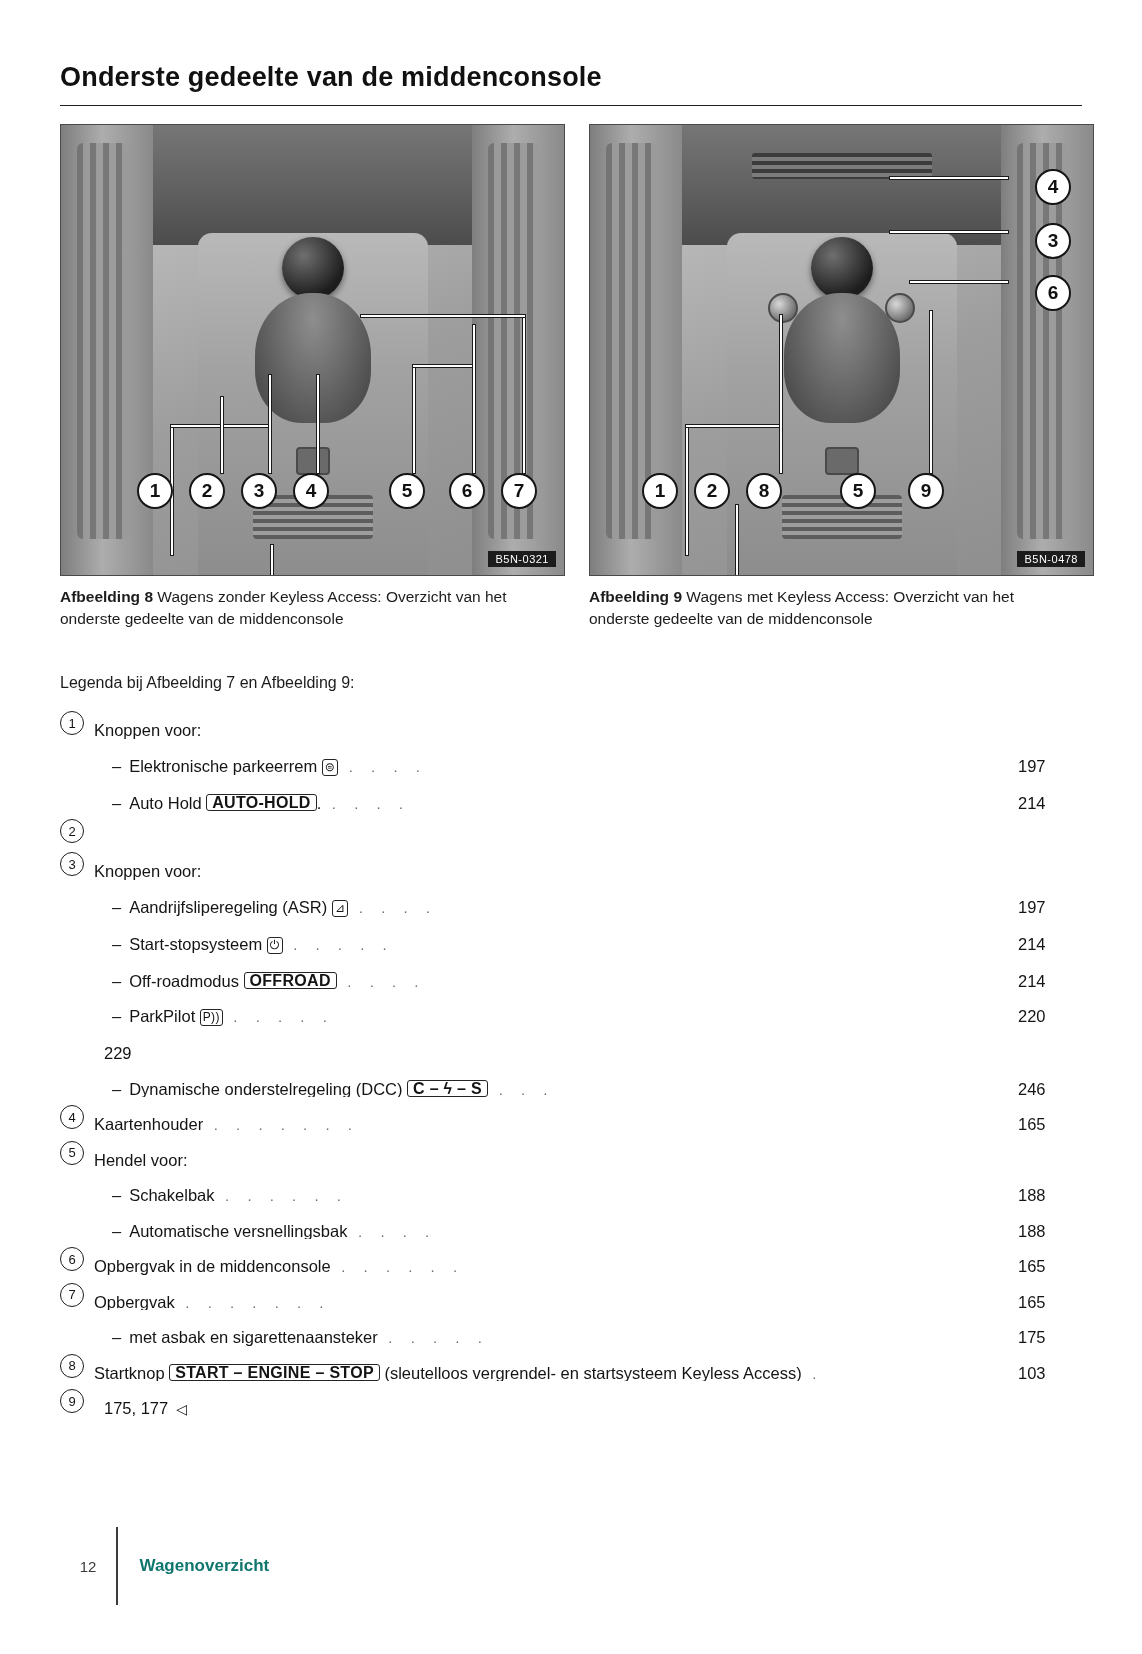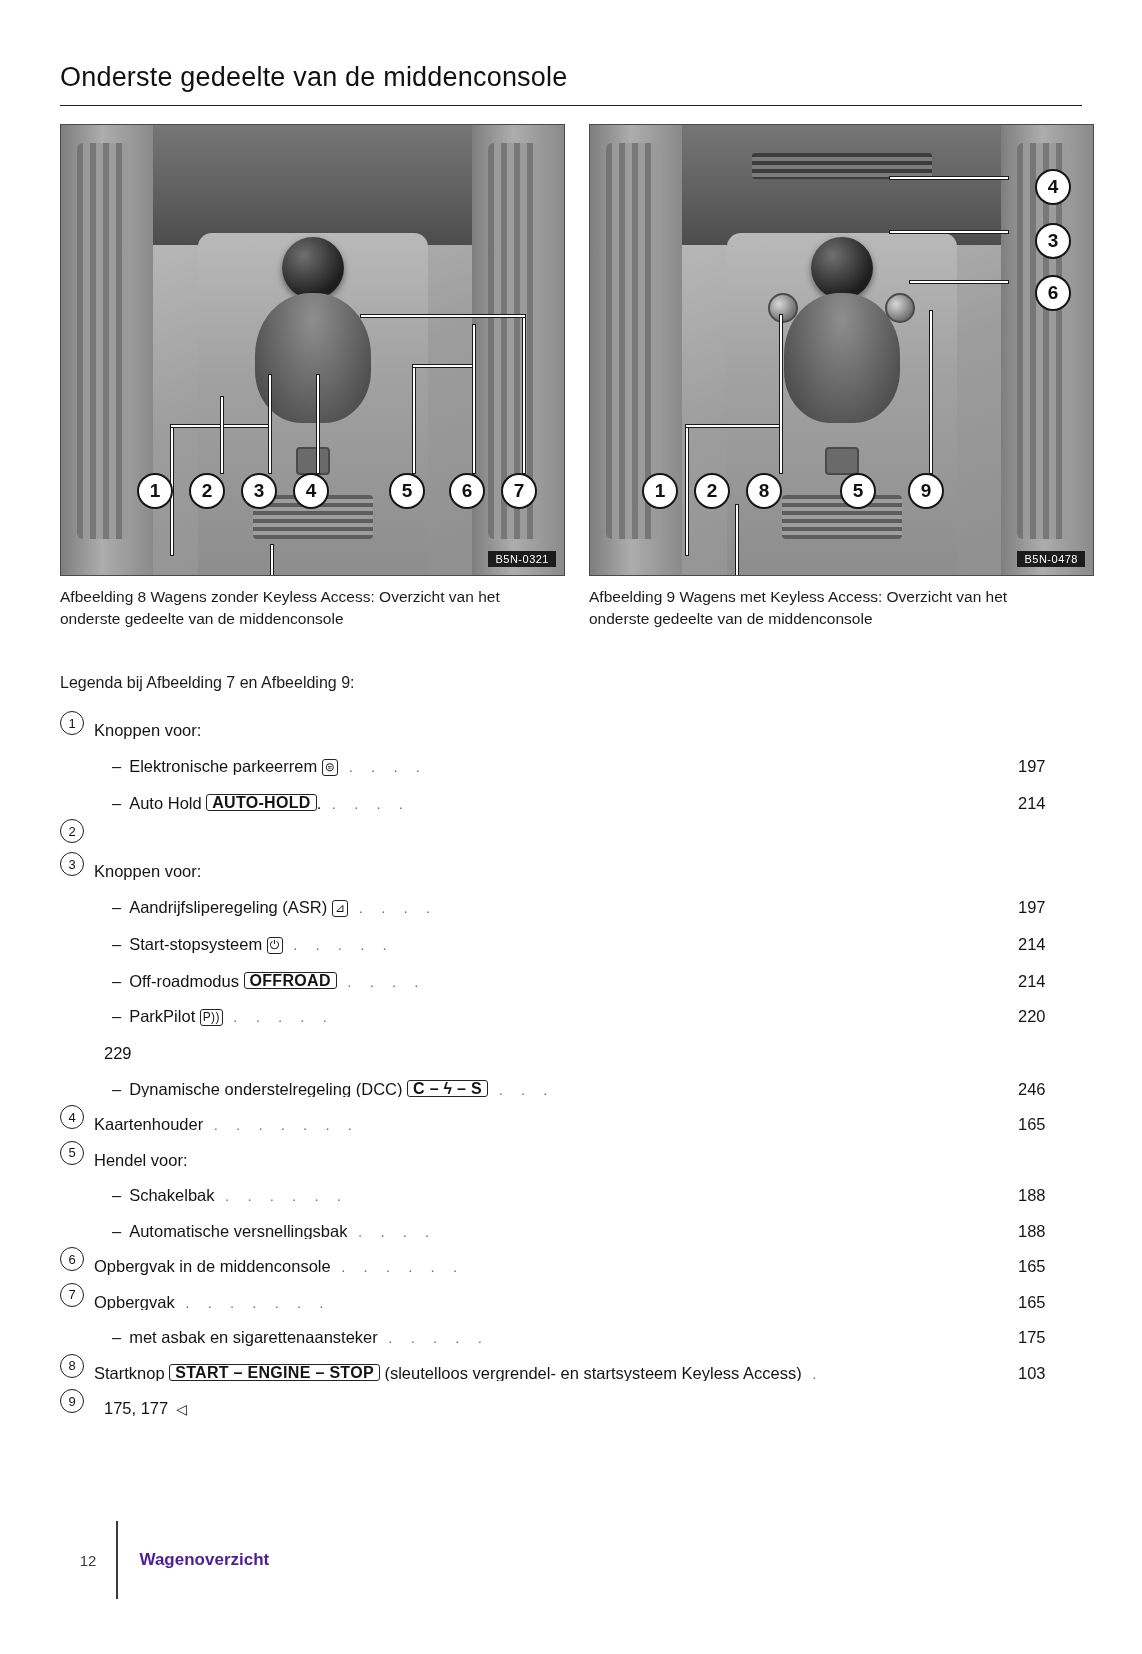--- a/index.html
+++ b/index.html
@@ -19,21 +19,21 @@
     position: relative;
     width: 1142px;
     height: 1654px;
     box-sizing: border-box;
     padding: 0 60px;
   }
 
   
   .page-title {
     font-size: 27px;
-    font-weight: normal;
+    font-weight: bold;
     letter-spacing: 0.2px;
     padding-top: 62px;
     padding-left: 0;
     color: #111;
   }
   .title-rule {
     border-bottom: 1.5px solid #222;
     margin-top: 12px;
     margin-bottom: 18px;
   }
@@ -186,21 +186,21 @@
     box-shadow: 0 0 0 1px #1a1a1a;
   }
 
   .fig-caption {
     margin-top: 10px;
     font-size: 15.5px;
     line-height: 1.42;
     color: #1c1c1c;
     width: 480px;
   }
-  .fig-caption b { font-weight: normal; }
+  .fig-caption b { font-weight: bold; }
 
   
   .legend-intro {
     margin-top: 44px;
     font-size: 16px;
     color: #1c1c1c;
   }
   .legend {
     margin-top: 22px;
   }
@@ -269,41 +269,41 @@
     font-weight: normal;
   }
   .it { font-style: italic; }
   .arrowmark { margin-left: 8px; font-size: 14px; }
 
   
   .footer {
     position: absolute;
     left: 60px;
     right: 60px;
-    bottom: 64px;
+    bottom: 58px;
     display: flex;
     align-items: center;
     height: 60px;
   }
   .footer .pgnum {
     width: 56px;
     text-align: center;
     font-size: 15px;
     color: #3b3b3b;
   }
   .footer .divider {
     width: 1.5px;
     background: #3b3b3b;
     height: 78px;
     margin-right: 22px;
   }
   .footer .sect {
     font-size: 17px;
     font-weight: bold;
-    color: #4c1d95;
+    color: #0f766e;
   }
 </style>
 </head>
 <body>
 
 <div class="page">
 
   <div class="page-title">Onderste gedeelte van de middenconsole</div>
   <div class="title-rule"></div>
 

